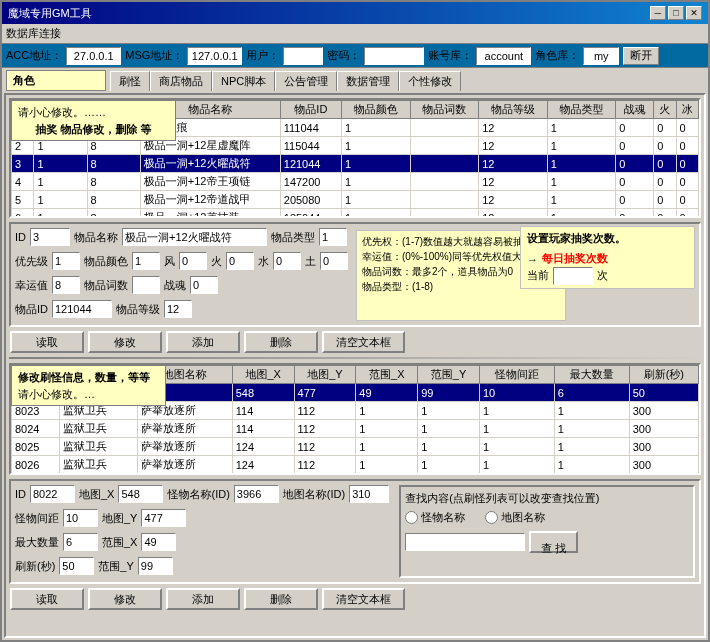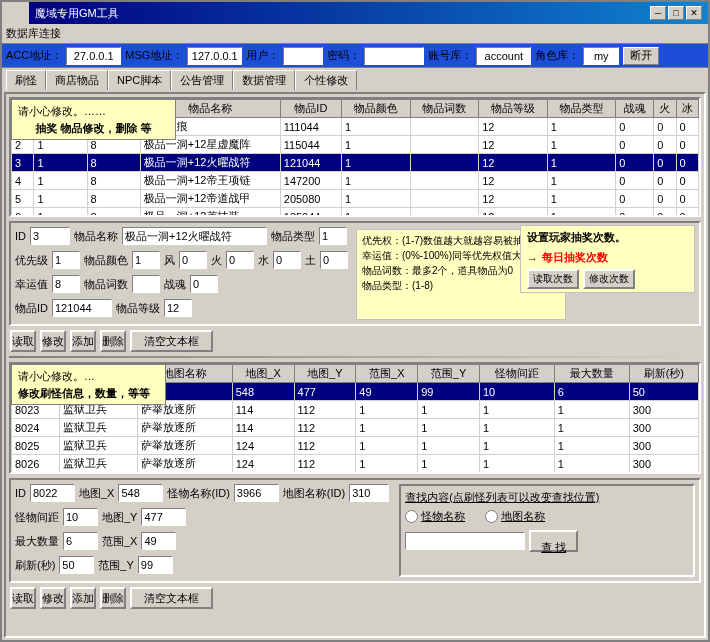--- a/index.html
+++ b/index.html
@@ -1,45 +1,45 @@
 <!DOCTYPE html>
 <html><head>
   <meta charset="utf-8">
   <style>
     * { box-sizing: border-box; margin: 0; padding: 0; }
     body { font-family: 'SimSun', '宋体', sans-serif; font-size: 11px; background: #d4d0c8; width: 710px; height: 642px; overflow: hidden; }
     
     .window { width: 710px; height: 642px; border: 2px solid #808080; background: #d4d0c8; display: flex; flex-direction: column; }
     
-    .title-bar { background: linear-gradient(to right, #000080, #1084d0); color: white; padding: 3px 6px; display: flex; justify-content: space-between; align-items: center; font-size: 11px; height: 22px; flex-shrink: 0; margin-left: 27px; }
+    .title-bar { background: linear-gradient(to right, #000080, #1084d0); color: white; padding: 3px 6px; display: flex; justify-content: space-between; align-items: center; font-size: 11px; height: 22px; flex-shrink: 0; }
     .title-bar-buttons { display: flex; gap: 2px; }
     .title-btn { width: 16px; height: 14px; background: #d4d0c8; border: 1px solid; border-color: #fff #808080 #808080 #fff; font-size: 9px; cursor: pointer; display: flex; align-items: center; justify-content: center; }
     
     .menu-bar { background: #d4d0c8; padding: 2px 4px; font-size: 11px; border-bottom: 1px solid #808080; flex-shrink: 0; }
     .menu-bar span { margin-right: 10px; cursor: pointer; }
     
-    .toolbar { background: #1d4ed8; padding: 2px 4px; display: flex; align-items: center; gap: 4px; border-bottom: 1px solid #808080; flex-shrink: 0; height: 24px; }
+    .toolbar { background: #0369a1; padding: 2px 4px; display: flex; align-items: center; gap: 4px; border-bottom: 1px solid #808080; flex-shrink: 0; height: 24px; }
     .toolbar-label { font-size: 11px; }
     .toolbar-input { height: 18px; border: 1px solid; border-color: #808080 #fff #fff #808080; background: white; padding: 1px 2px; font-size: 11px; text-align: center; }
     .toolbar-btn { height: 18px; padding: 0 6px; background: #d4d0c8; border: 1px solid; border-color: #fff #808080 #808080 #fff; font-size: 11px; cursor: pointer; }
     .tab { padding: 2px 8px; background: #d4d0c8; border: 1px solid; border-color: #fff #808080 #808080 #fff; font-size: 11px; cursor: pointer; border-bottom: none; }
     
     table { width: 100%; border-collapse: collapse; font-size: 11px; }
     th { background: #d4d0c8; border: 1px solid #808080; padding: 1px 2px; font-weight: normal; white-space: nowrap; }
     td { border: 1px solid #d4d0c8; padding: 1px 3px; white-space: nowrap; }
     tr.selected td { background: #000080; color: white; }
 
     .form-row { display: flex; align-items: center; gap: 4px; margin-bottom: 3px; flex-wrap: wrap; }
     .form-label { font-size: 11px; white-space: nowrap; }
     .form-input { height: 18px; border: 1px solid; border-color: #808080 #fff #fff #808080; background: white; padding: 1px 2px; font-size: 11px; }
     .form-input-med { width: 60px; }
     .form-input-small { width: 40px; }
     .form-input-xs { width: 28px; }
 
-    .btn { height: 22px; padding: 0 0; background: #d4d0c8; border: 2px solid; border-color: #fff #808080 #808080 #fff; font-size: 11px; cursor: pointer; white-space: nowrap; }
+    .btn { height: 22px; padding: 0 24px; background: #d4d0c8; border: 2px solid; border-color: #fff #808080 #808080 #fff; font-size: 11px; cursor: pointer; white-space: nowrap; }
   </style>
 </head>
 <body>
 
 <div class="window">
 
   <div class="title-bar">
     <span>魔域专用GM工具</span>
     <div class="title-bar-buttons">
       <button class="title-btn">─</button>
@@ -62,20 +62,23 @@
     <span class="toolbar-label">密码：</span>
     <input class="toolbar-input" style="width: 60px; letter-spacing: 2px;" type="password" value="">
     <span class="toolbar-label">账号库：</span>
     <input class="toolbar-input" style="width: 55px;" value="account">
     <span class="toolbar-label">角色库：</span>
     <input class="toolbar-input" style="width: 36px;" value="my">
     <button class="toolbar-btn">断开</button>
   </div>
 
   <div style="background:#d4d0c8; padding:2px 4px 0; flex-shrink:0; display:flex; align-items:flex-end;">
+    <div style="border:1px solid #808080; background:#ffffc0; padding:2px 6px; font-size:11px; margin-right:4px; width:100px;">
+      <div style="font-weight:bold">角色</div>
+    </div>
     <div class="tab">刷怪</div>
     <div class="tab">商店物品</div>
     <div class="tab">NPC脚本</div>
     <div class="tab">公告管理</div>
     <div class="tab">数据管理</div>
     <div class="tab">个性修改</div>
   </div>
 
   <div style="flex:1; overflow:hidden; display:flex; flex-direction:column; border:2px solid; border-color:#808080 #fff #fff #808080; margin:2px; background:#d4d0c8;">
 
@@ -195,23 +198,24 @@
     </div>
 
     <div style="position:relative; margin:2px 3px; border:2px solid; border-color:#808080 #fff #fff #808080; background:#d4d0c8; padding:4px; flex-shrink:0;">
 
       <div style="position:absolute; right:4px; top:2px; background:#ffffc0; border:1px solid #c0c0c0; padding:3px 6px; font-size:11px; z-index:10; width:175px; line-height:1.6;">
         <div style="font-weight:bold;">设置玩家抽奖次数。</div>
         <div style="display:flex; align-items:center; gap:4px; margin-top:2px;">
           <span>→</span>
           <span style="color:red;font-weight:bold;">每日抽奖次数</span>
         </div>
-        <div style="display:flex; gap:4px; margin-top:3px;">
-          <button class="btn" style="font-size:10px;height:20px;padding:0 4px;">读取次数</button>
-          <button class="btn" style="font-size:10px;height:20px;padding:0 4px;">修改次数</button>
+        <div style="display:flex; align-items:center; gap:4px;">
+          <span>当前</span>
+          <input class="form-input" style="width: 40px;">
+          <span>次</span>
         </div>
       </div>
 
       <div style="display:flex; gap:8px;">
 
         <div style="display:flex; flex-direction:column; gap:3px;">
           <div class="form-row">
             <span class="form-label">ID</span>
             <input class="form-input form-input-small" value="3" style="">
             <span class="form-label">物品名称</span>
@@ -264,22 +268,22 @@
       <button class="btn">添加</button>
       <button class="btn">删除</button>
       <button class="btn" style="padding:0 12px;">清空文本框</button>
     </div>
 
     <div style="height:2px; background:linear-gradient(to right,#808080,#d4d0c8); margin:2px 3px; flex-shrink:0;"></div>
 
     <div style="position:relative; margin:2px 3px; flex-shrink:0;">
 
       <div style="position:absolute; left:2px; top:2px; background:#ffffc0; border:1px solid #808080; padding:3px 6px; font-size:11px; z-index:10; width:155px; line-height:1.5;">
+        <div style="font-weight:bold;">修改刷怪信息，数量，等等</div>
         <div>请小心修改。…</div>
-        <div style="font-weight:bold;">修改刷怪信息，数量，等等</div>
       </div>
 
       <div style="border:2px solid; border-color:#808080 #fff #fff #808080; background:white; height:112px; overflow-y:auto; overflow-x:auto;">
         <table>
           <thead>
             <tr>
               <th>ID</th>
               <th>怪物名称</th>
               <th>地图名称</th>
               <th>地图_X</th>
@@ -396,21 +400,21 @@
             <input class="form-input" style="width: 35px;" value="49">
           </div>
           <div class="form-row">
             <span class="form-label">刷新(秒)</span>
             <input class="form-input" style="width: 35px;" value="50">
             <span class="form-label">范围_Y</span>
             <input class="form-input" style="width: 35px;" value="99">
           </div>
         </div>
 
-        <div style="border:2px solid; border-color:#808080 #fff #fff #808080; background:#d4d0c8; padding:4px; margin-left:4px; flex:1;text-decoration:underline;">
+        <div style="border:2px solid; border-color:#808080 #fff #fff #808080; background:#d4d0c8; padding:4px; margin-left:4px; flex:1;">
           <div style="font-size:11px; margin-bottom:4px;">查找内容(点刷怪列表可以改变查找位置)</div>
           <div style="display:flex; gap:20px; align-items:center; margin-bottom:6px;">
             <label style="display:flex;align-items:center;gap:3px;font-size:11px;">
               <input type="radio" name="search_type" style="">
               <span>怪物名称</span>
             </label>
             <label style="display:flex;align-items:center;gap:3px;font-size:11px;">
               <input type="radio" name="search_type" style="">
               <span>地图名称</span>
             </label>

